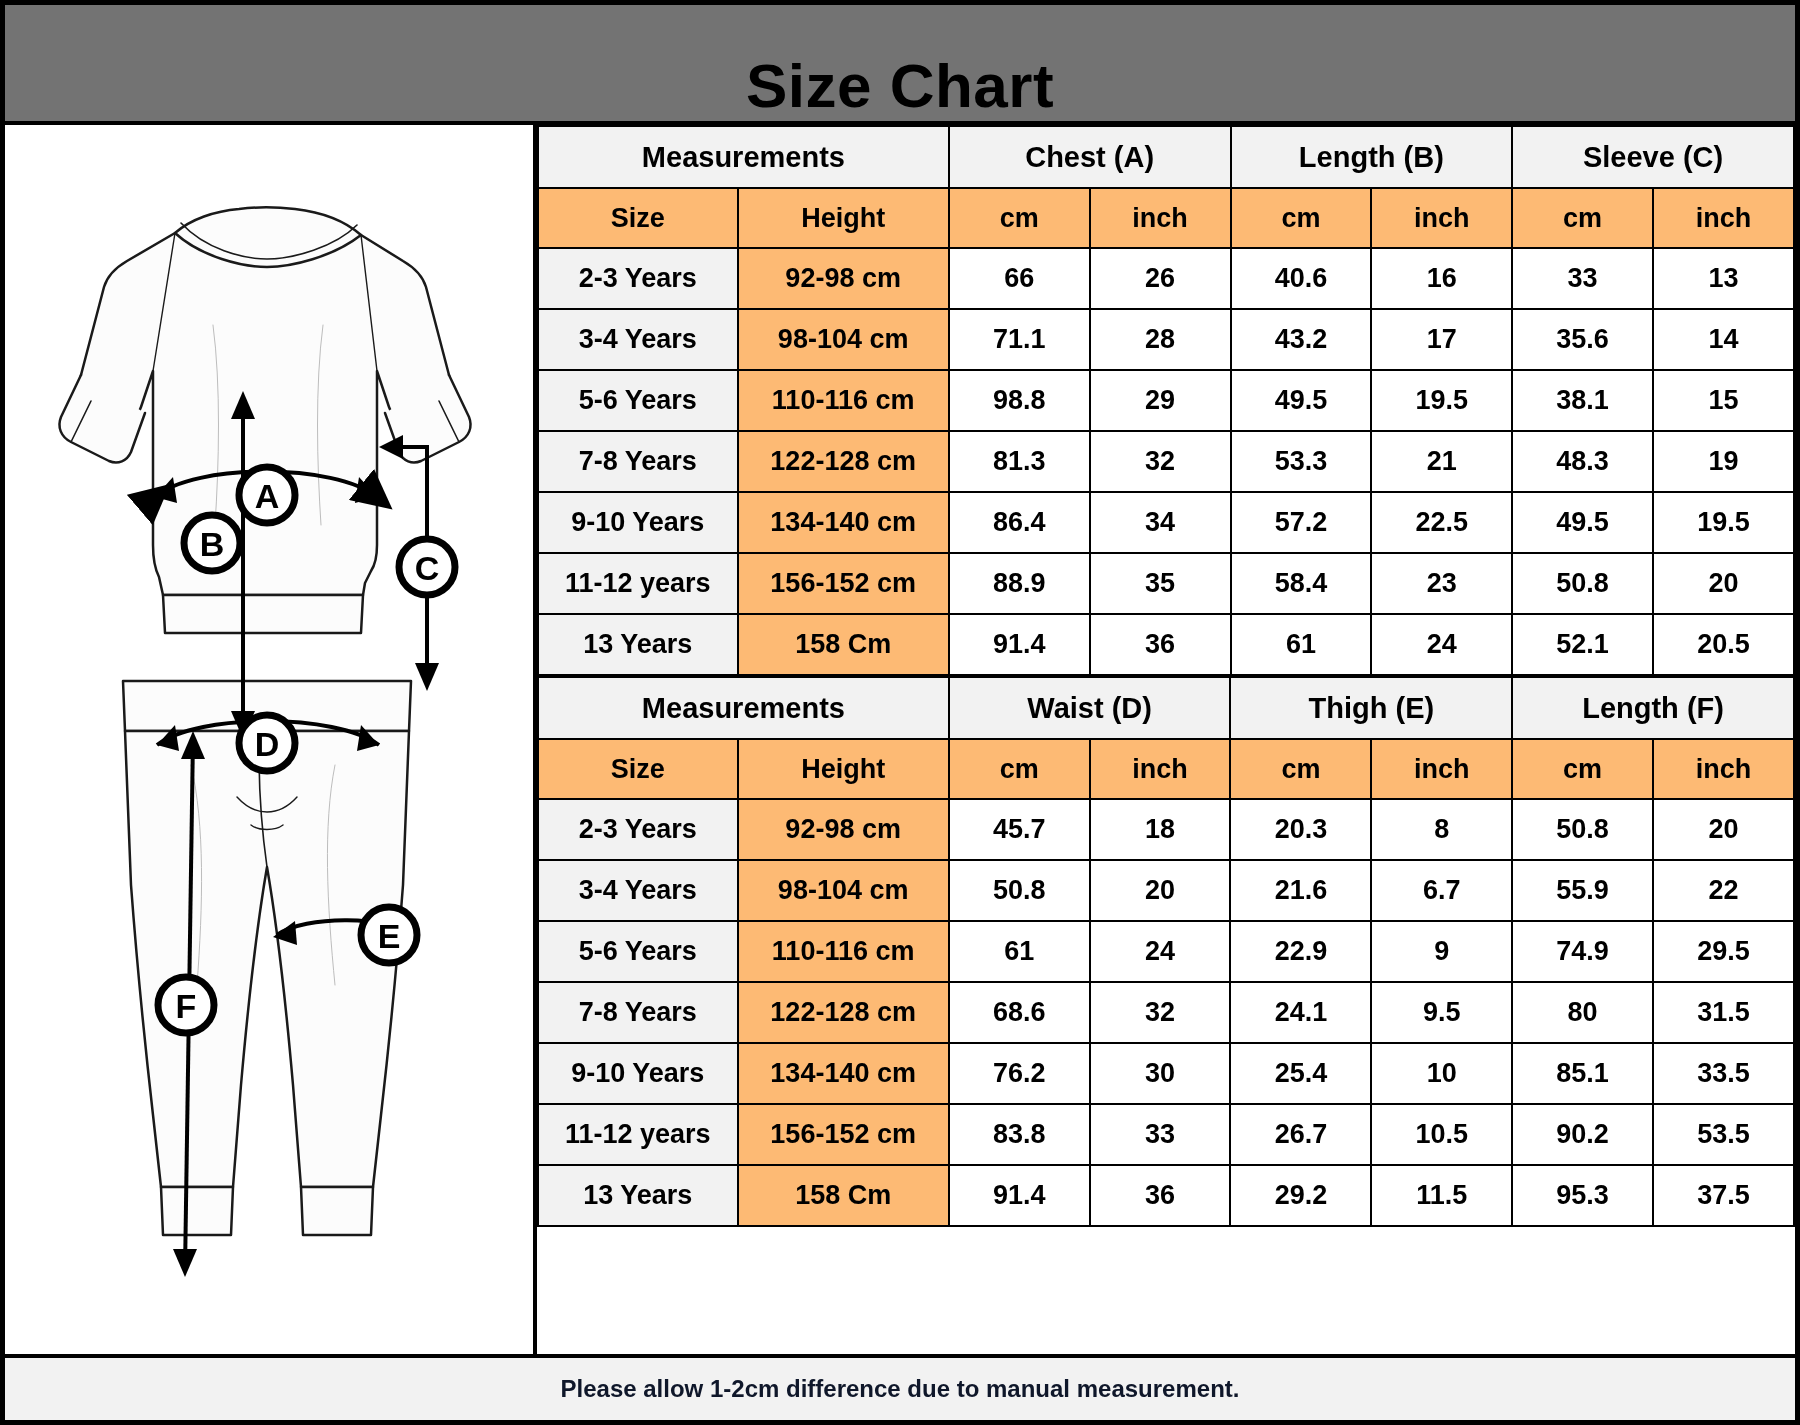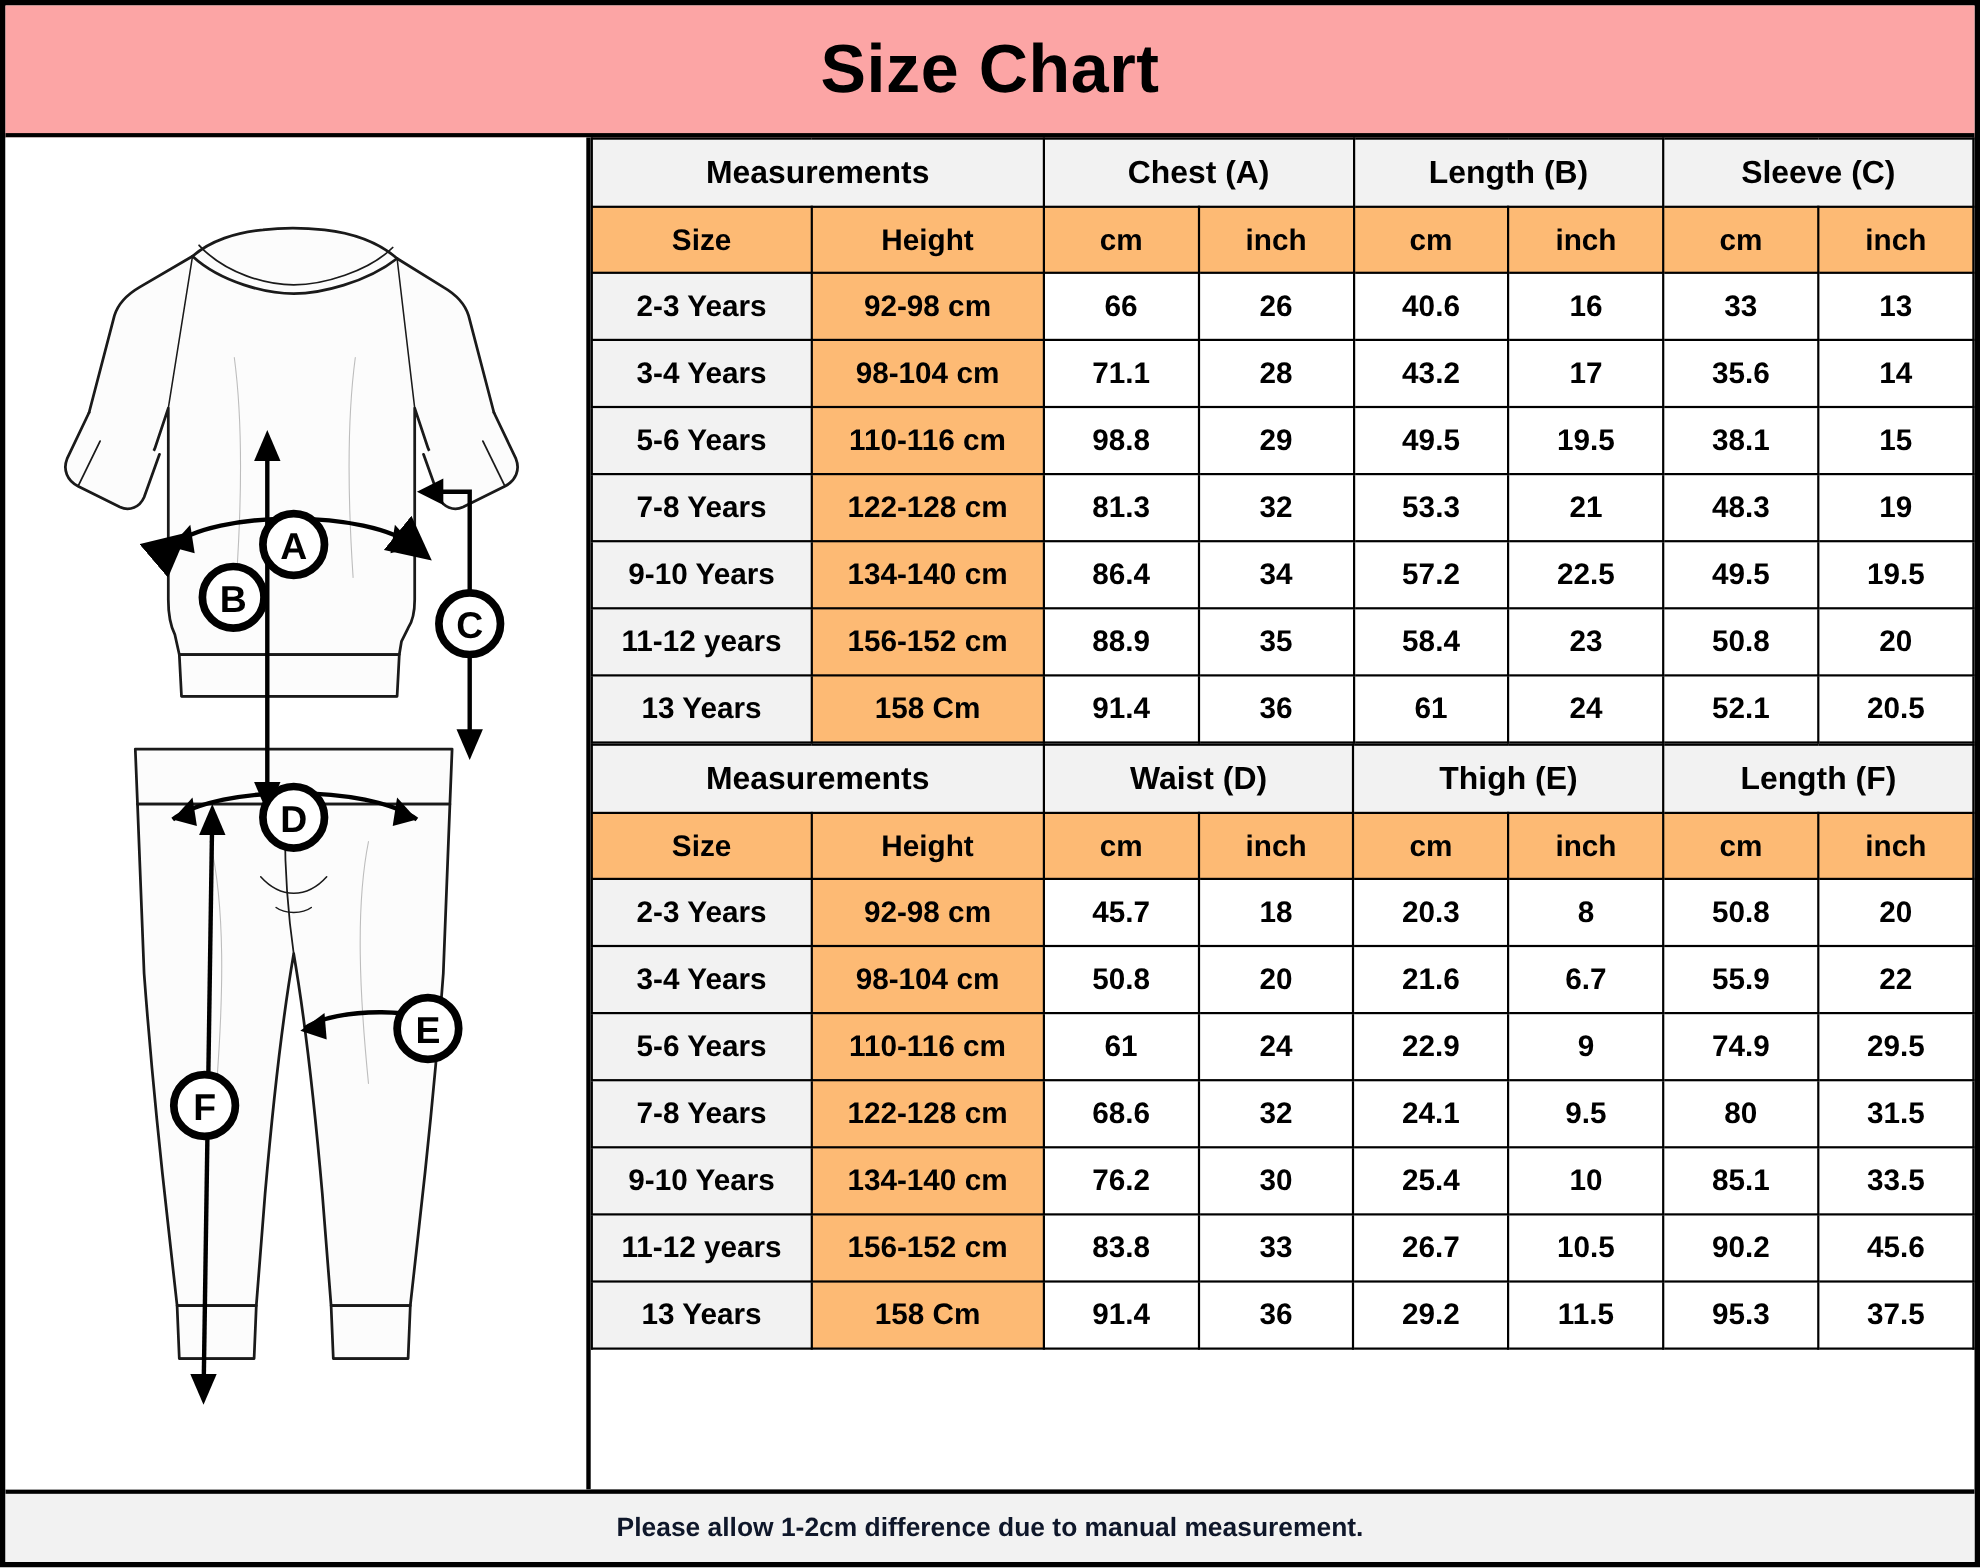--- a/index.html
+++ b/index.html
@@ -21,23 +21,23 @@
     border: 5px solid #000;
     background: #fff;
     display: flex;
     flex-direction: column;
   }
   
   .title-bar {
     flex: 0 0 auto;
     height: 116px;
     border-bottom: 4px solid #000;
-    background: #fca5a5;
+    background: #737373;
     display: flex;
-    align-items: center;
+    align-items: flex-end;
     justify-content: center;
   }
   .title-bar .title {
     font-size: 62px;
     font-weight: bold;
     letter-spacing: 0.5px;
     color: #000;
   }
   
   .body-area {
@@ -486,21 +486,21 @@
             <td class="data-cell">33.5</td>
           </tr>
           <tr>
             <td class="data-cell size-cell">11-12 years</td>
             <td class="data-cell height-cell">156-152 cm</td>
             <td class="data-cell">83.8</td>
             <td class="data-cell">33</td>
             <td class="data-cell">26.7</td>
             <td class="data-cell">10.5</td>
             <td class="data-cell">90.2</td>
-            <td class="data-cell">45.6</td>
+            <td class="data-cell">53.5</td>
           </tr>
           <tr>
             <td class="data-cell size-cell">13 Years</td>
             <td class="data-cell height-cell">158 Cm</td>
             <td class="data-cell">91.4</td>
             <td class="data-cell">36</td>
             <td class="data-cell">29.2</td>
             <td class="data-cell">11.5</td>
             <td class="data-cell">95.3</td>
             <td class="data-cell">37.5</td>

